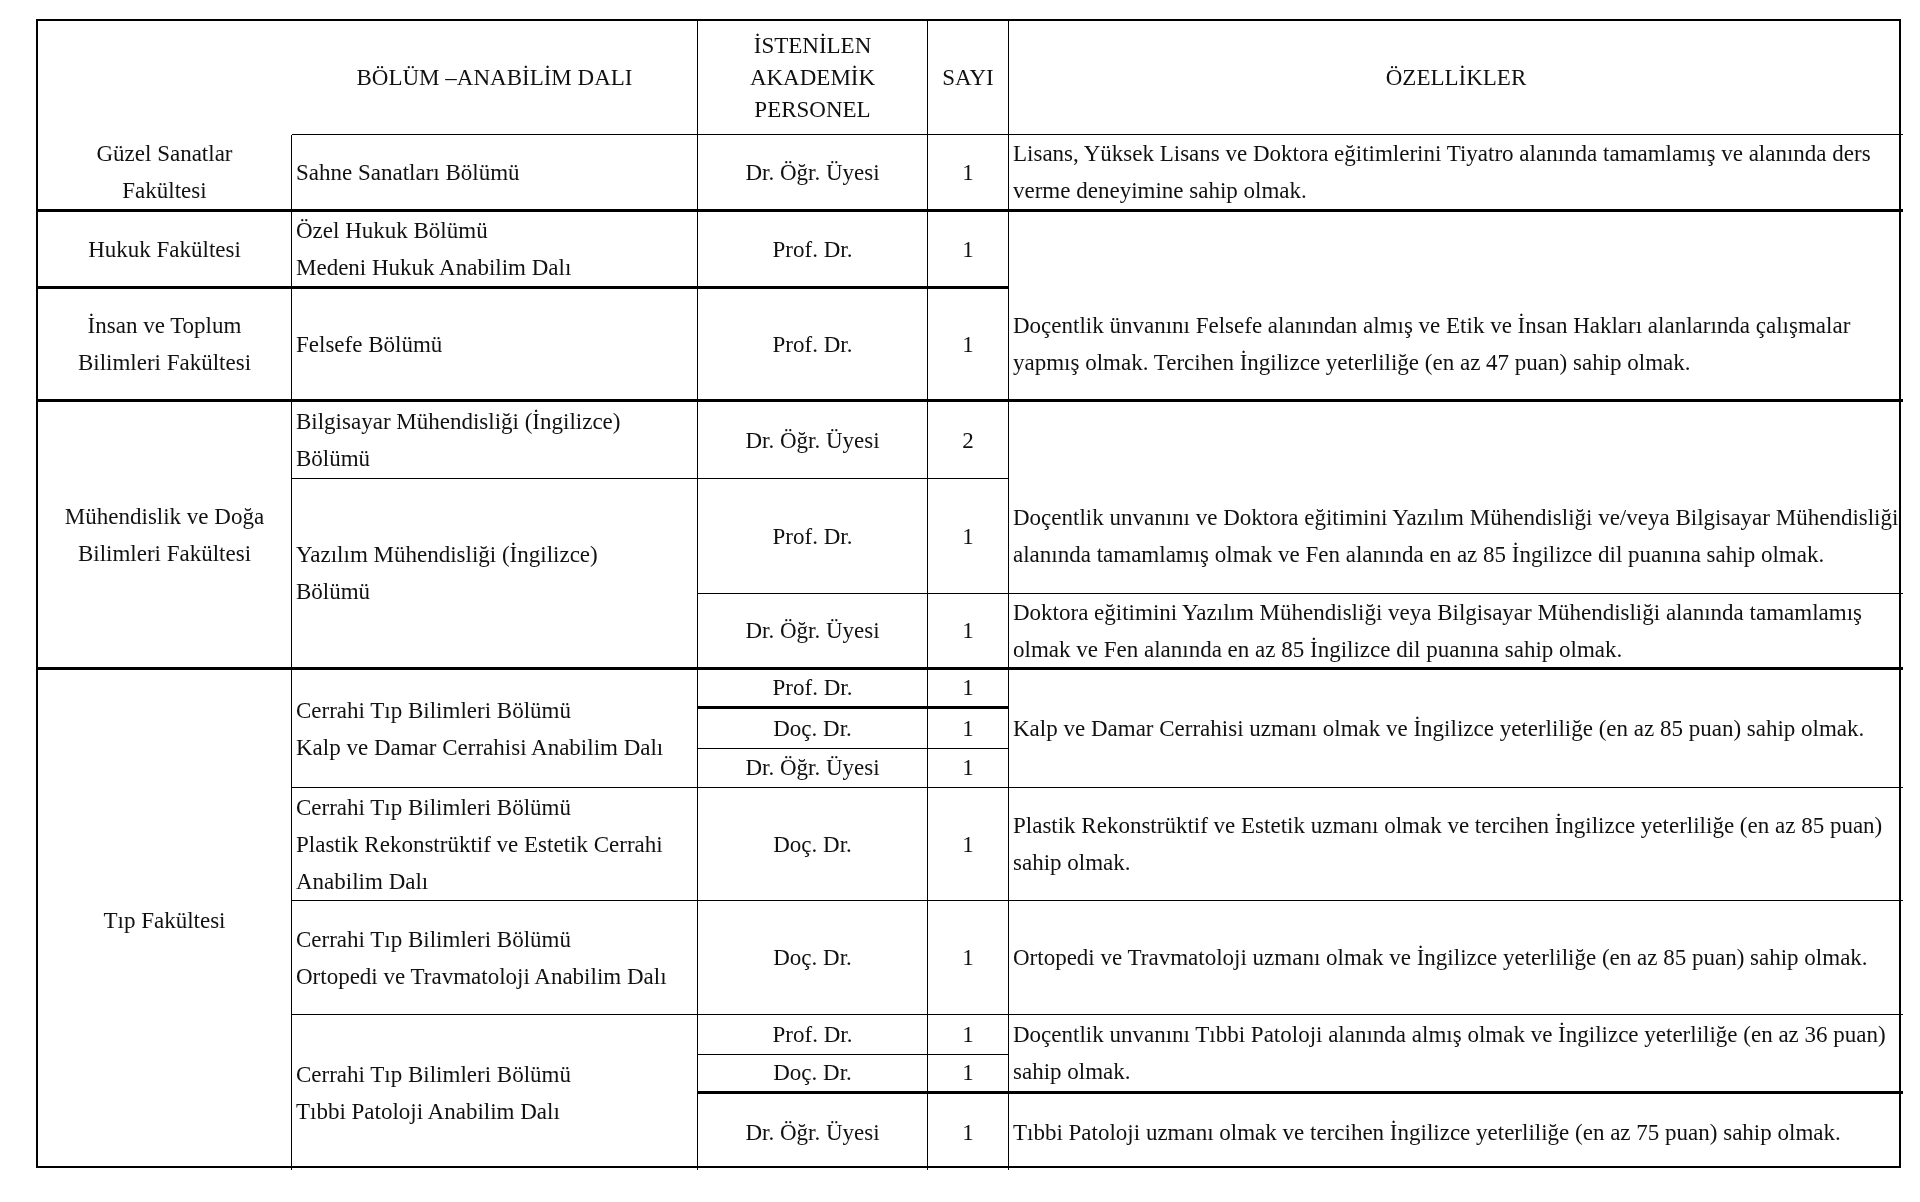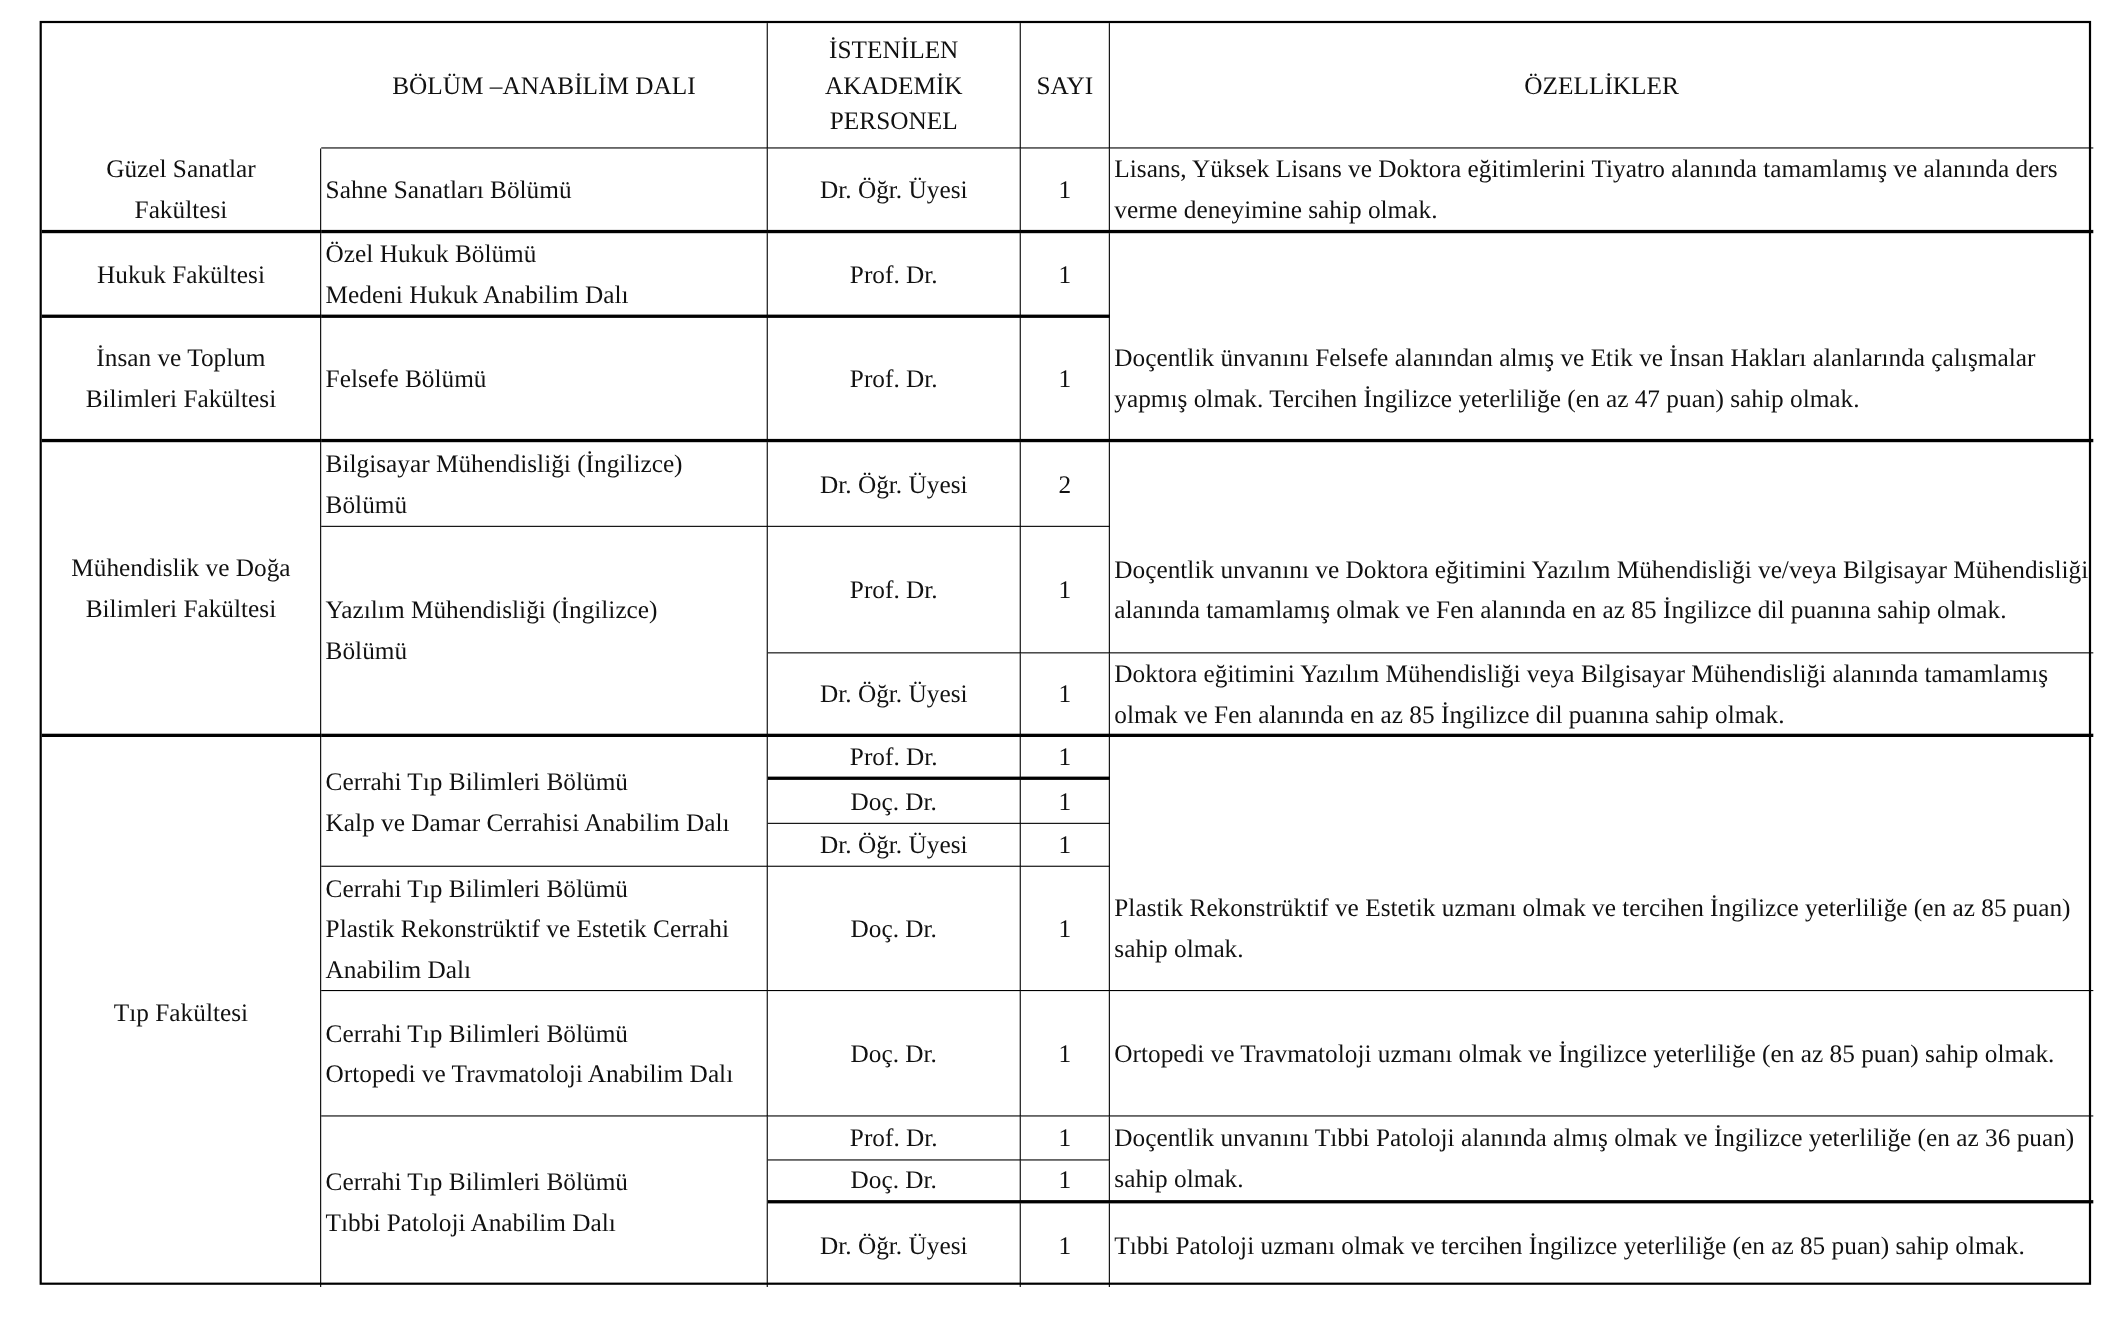--- a/index.html
+++ b/index.html
@@ -146,20 +146,23 @@
     </div>
   <div class="c center" style="grid-row:9;grid-column:4;line-height:30px">
       <span>1</span>
     </div>
   <div class="c center" style="grid-row:10;grid-column:3;line-height:30px">
       <span>Dr. Öğr. Üyesi</span>
     </div>
   <div class="c center" style="grid-row:10;grid-column:4;line-height:30px">
       <span>1</span>
     </div>
+  <div class="c left last" style="grid-row:8 / 11;grid-column:5">
+      <span>Kalp ve Damar Cerrahisi uzmanı olmak ve İngilizce yeterliliğe (en az 85 puan) sahip olmak.</span>
+    </div>
 
   <div class="c left" style="grid-row:11;grid-column:2">
       <span class="txt">Cerrahi Tıp Bilimleri Bölümü
 Plastik Rekonstrüktif ve Estetik Cerrahi Anabilim Dalı</span>
     </div>
   <div class="c center" style="grid-row:11;grid-column:3">
       <span>Doç. Dr.</span>
     </div>
   <div class="c center" style="grid-row:11;grid-column:4">
       <span>1</span>
@@ -201,15 +204,15 @@
   <div class="c center" style="grid-row:15;grid-column:3;border-bottom:none">
       <span>Dr. Öğr. Üyesi</span>
     </div>
   <div class="c center" style="grid-row:15;grid-column:4;border-bottom:none">
       <span>1</span>
     </div>
   <div class="c left last thick" style="grid-row:13 / 15;grid-column:5">
       <span>Doçentlik unvanını Tıbbi Patoloji alanında almış olmak ve İngilizce yeterliliğe (en az 36 puan) sahip olmak.</span>
     </div>
   <div class="c left last" style="grid-row:15;grid-column:5;border-bottom:none">
-      <span>Tıbbi Patoloji uzmanı olmak ve tercihen İngilizce yeterliliğe (en az 85 puan) sahip olmak.</span>
+      <span>Tıbbi Patoloji uzmanı olmak ve tercihen İngilizce yeterliliğe (en az 75 puan) sahip olmak.</span>
     </div>
 </div>
 
 </body></html>

